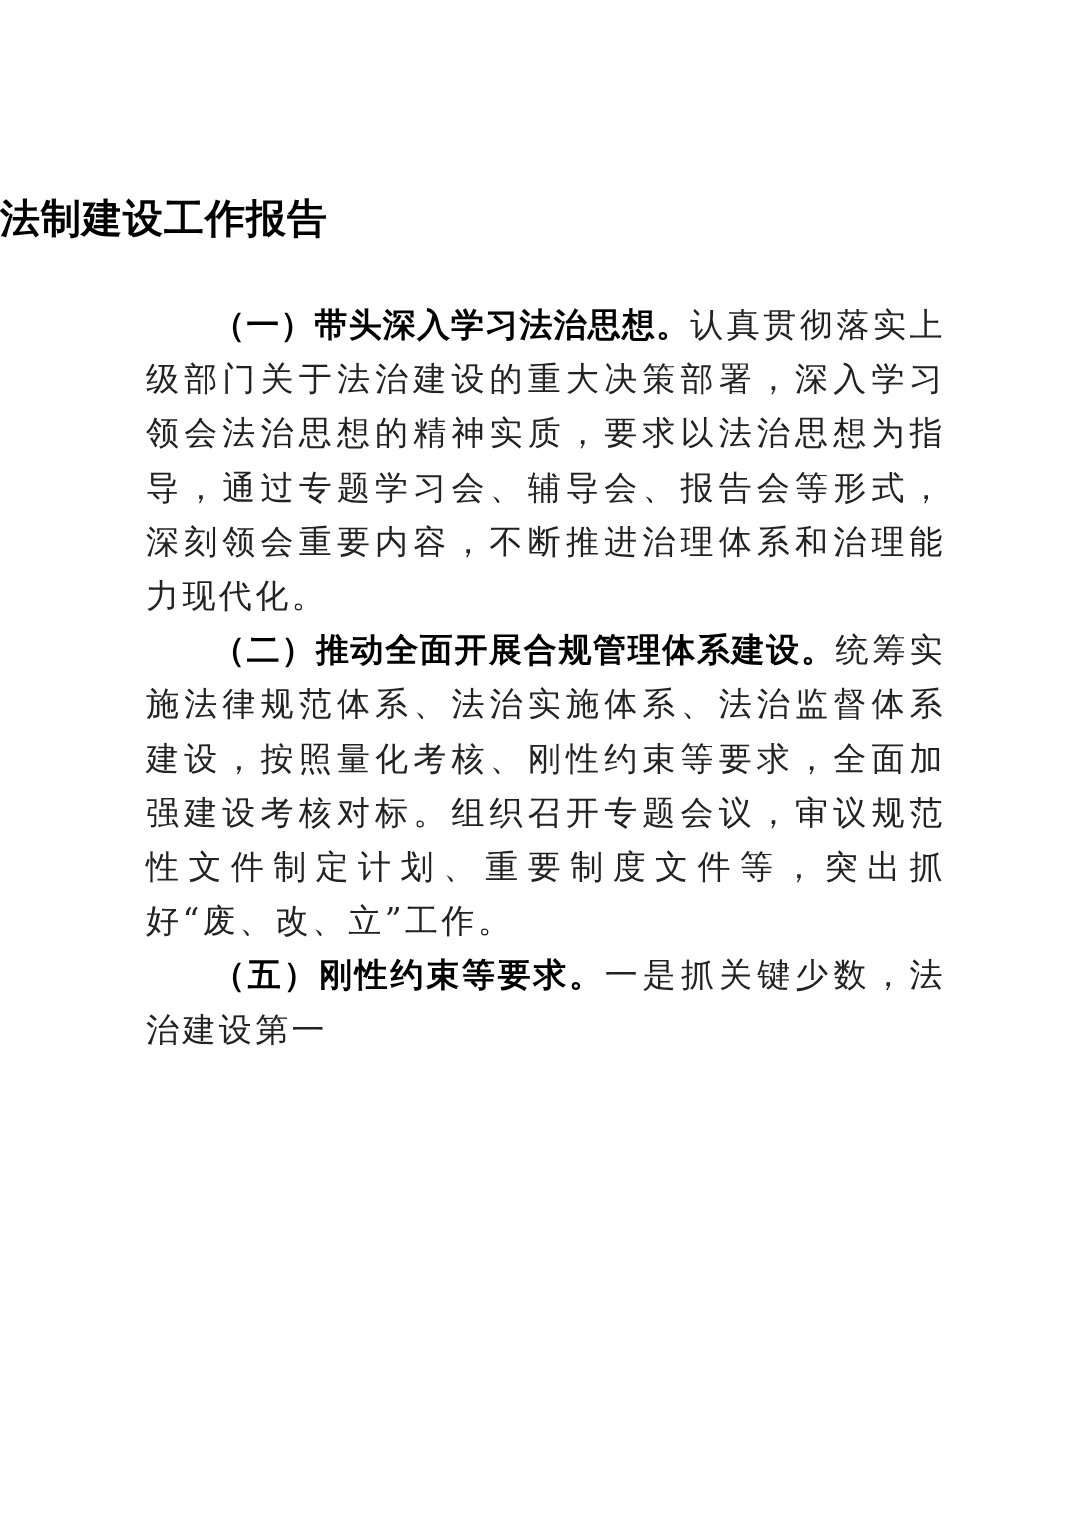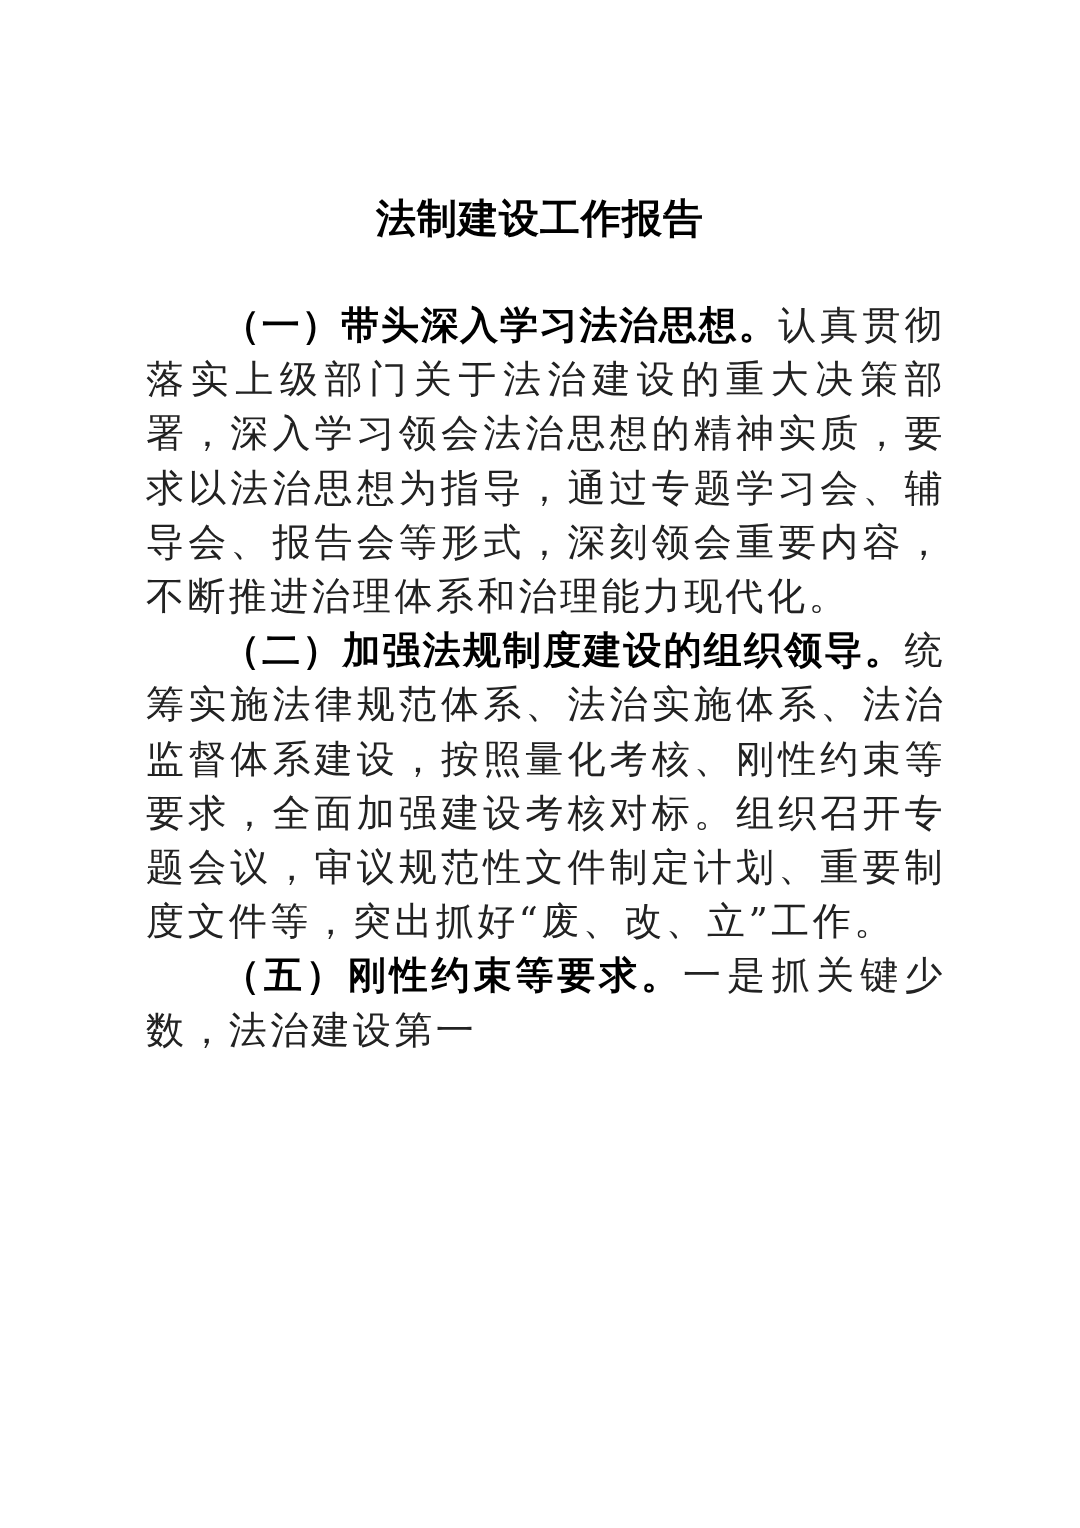--- a/index.html
+++ b/index.html
@@ -1,26 +1,26 @@
 <!DOCTYPE html>
 <html><head>
 <meta charset="utf-8">
 <style>
   html, body { margin:0; padding:0; background:#ffffff; }
   body { width:1080px; height:1528px; position:relative; overflow:hidden;
          font-family:"DejaVu Serif","Liberation Serif",serif; color:#1a1a1a; }
-  .title { position:absolute; top:190px; left:0; width:1080px; text-align:center;
+  .title { position:absolute; top:190px; left:0; width:1080px; 
            font-size:40px; font-weight:bold; letter-spacing:1px; line-height:56px; color:#000; }
   .body { position:absolute; top:298px; left:146px; width:800px; }
-  .para { margin:0; font-size:38px; line-height:54.2px; text-indent:2em;
+  .para { margin:0; font-size:33px; line-height:54.2px; text-indent:2em;
           text-align:justify; text-align-last:left; letter-spacing:3.4px; color:#222; }
   .lead { font-weight:bold; color:#000; letter-spacing:1px; }
 </style>
 </head>
 <body>
 
 <div class="title">法制建设工作报告</div>
 
 <div class="body">
   <p class="para"><span class="lead">（一）带头深入学习法治思想。</span><span>认真贯彻落实上级部门关于法治建设的重大决策部署，深入学习领会法治思想的精神实质，要求以法治思想为指导，通过专题学习会、辅导会、报告会等形式，深刻领会重要内容，不断推进治理体系和治理能力现代化。</span></p>
-  <p class="para"><span class="lead">（二）加强法规制度建设的组织领导。</span><span>统筹实施法律规范体系、法治实施体系、法治监督体系建设，按照量化考核、刚性约束等要求，全面加强建设考核对标。组织召开专题会议，审议规范性文件制定计划、重要制度文件等，突出抓好“废、改、立”工作。</span></p>
+  <p class="para"><span class="lead">（二）推动全面开展合规管理体系建设。</span><span>统筹实施法律规范体系、法治实施体系、法治监督体系建设，按照量化考核、刚性约束等要求，全面加强建设考核对标。组织召开专题会议，审议规范性文件制定计划、重要制度文件等，突出抓好“废、改、立”工作。</span></p>
   <p class="para"><span class="lead">（五）刚性约束等要求。</span><span>一是抓关键少数，法治建设第一</span></p>
 </div>
 
 </body></html>

